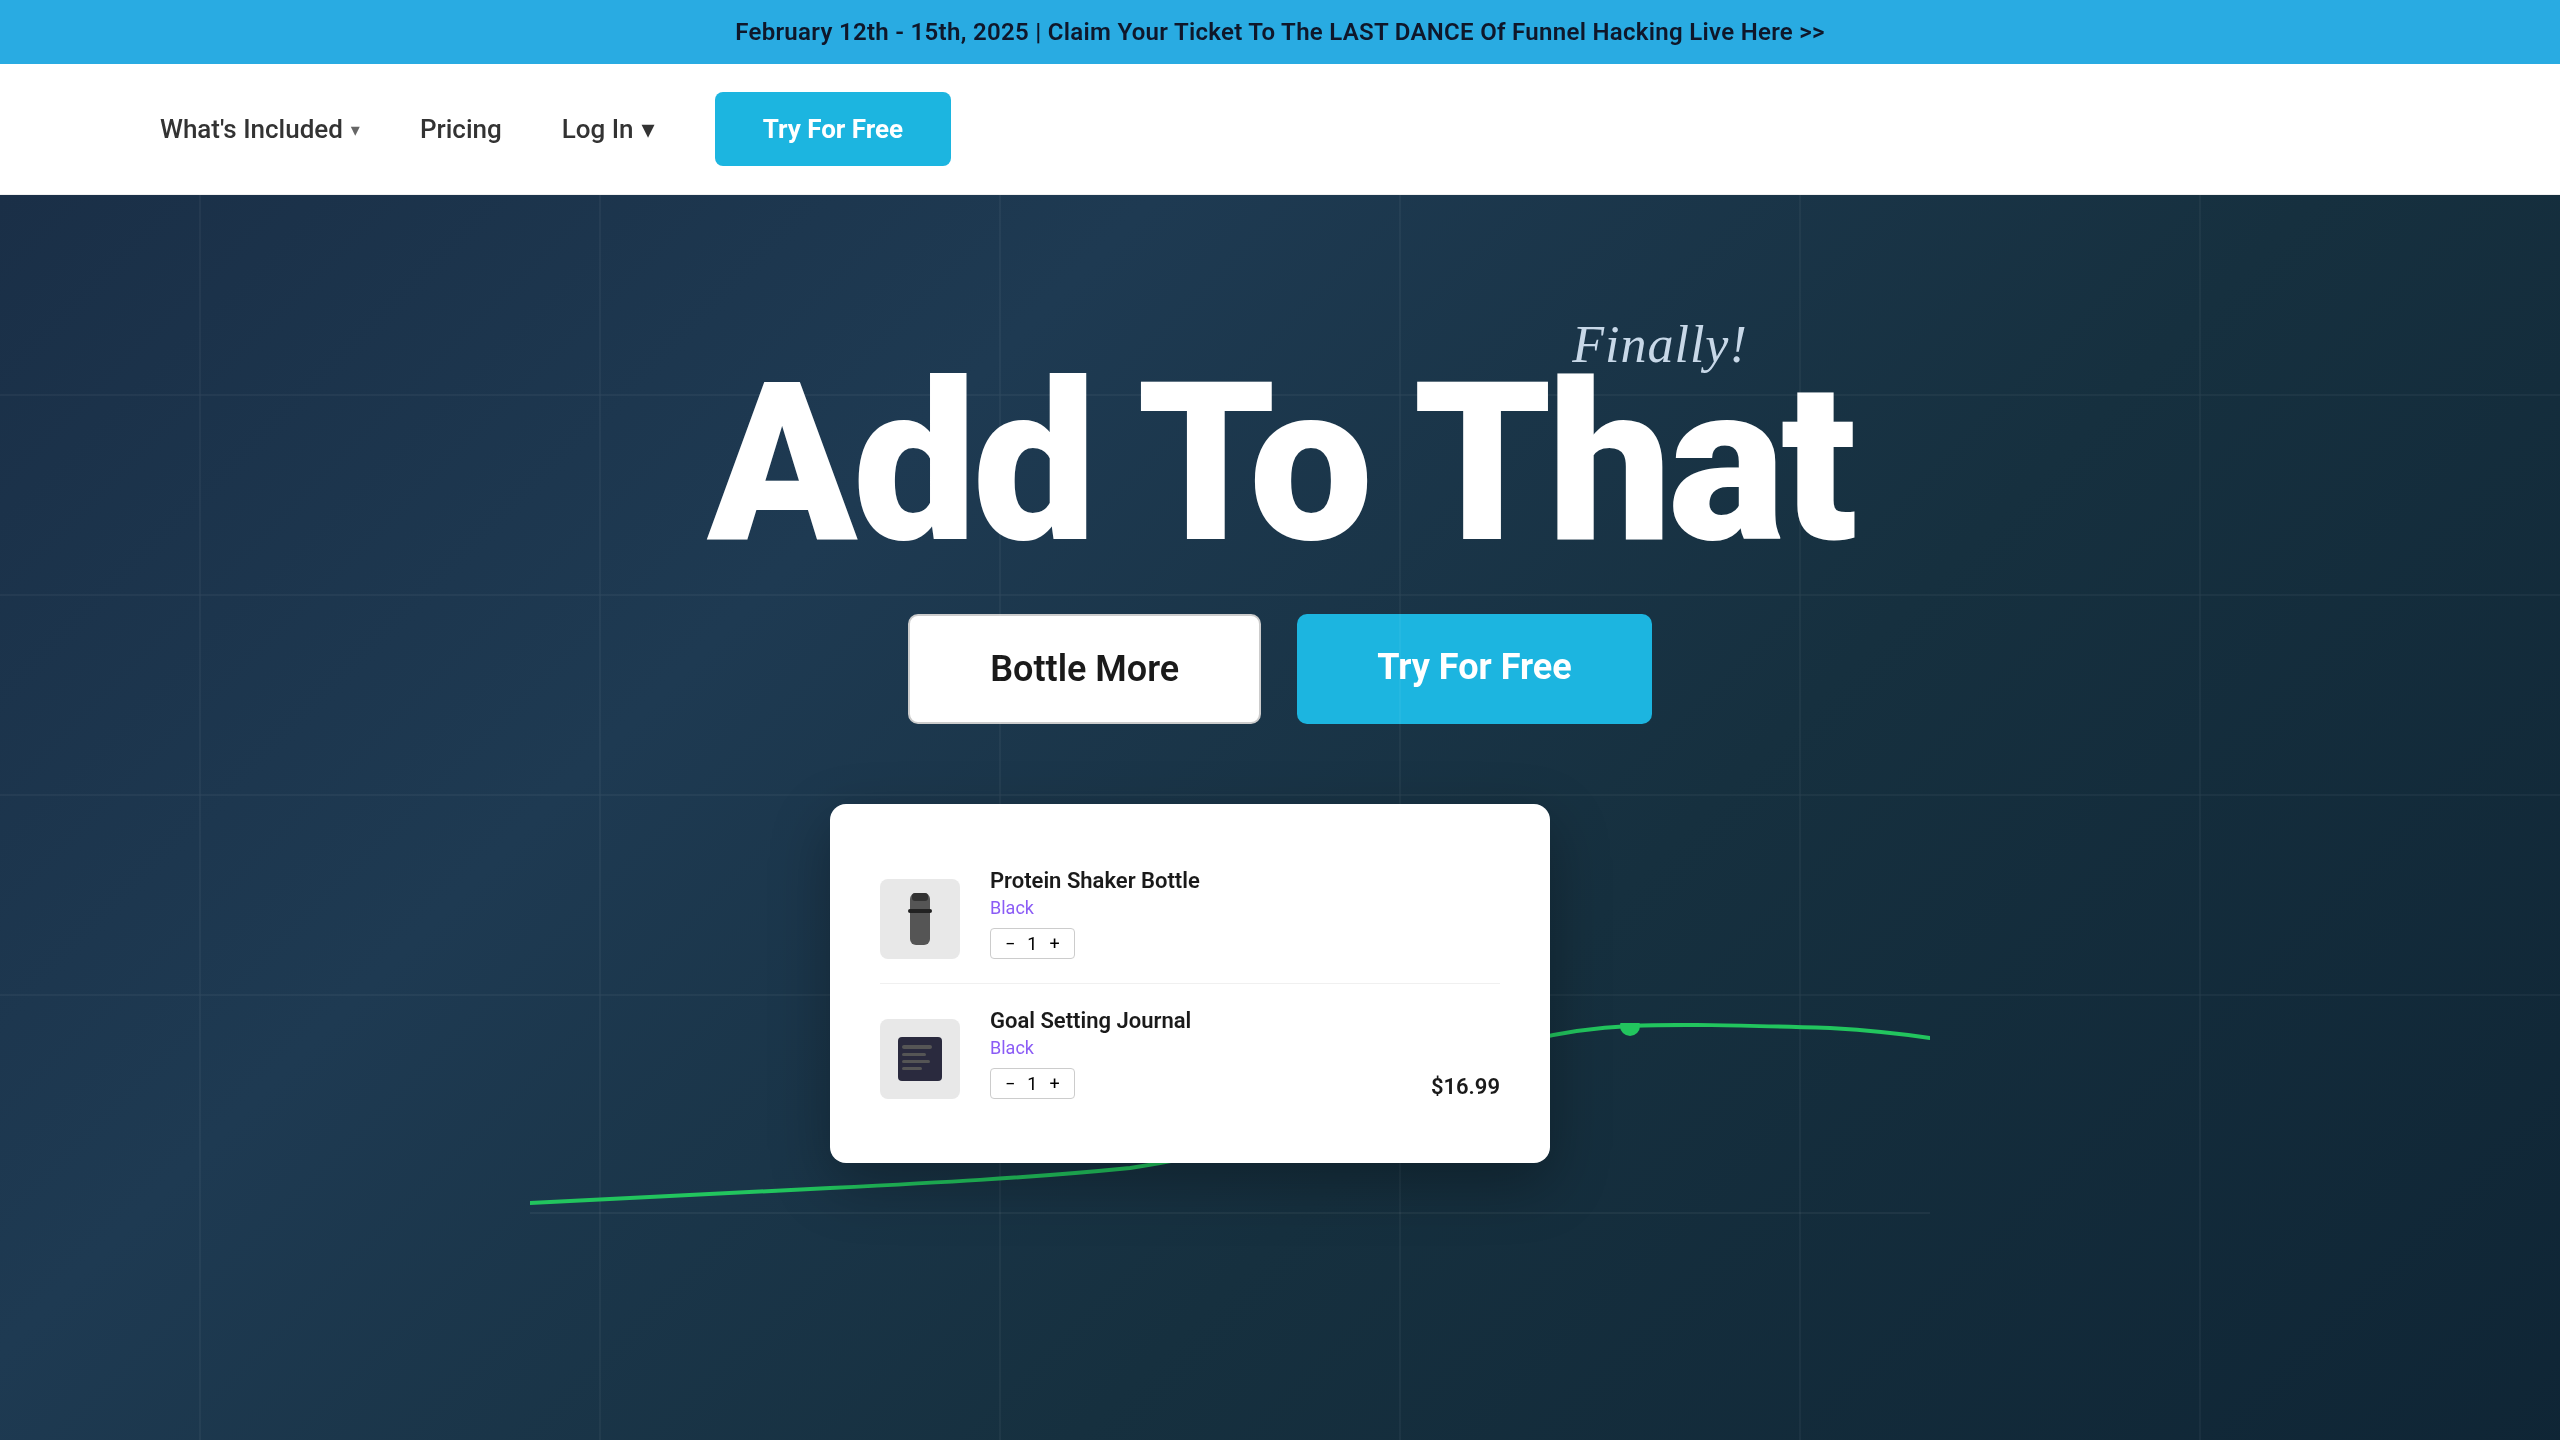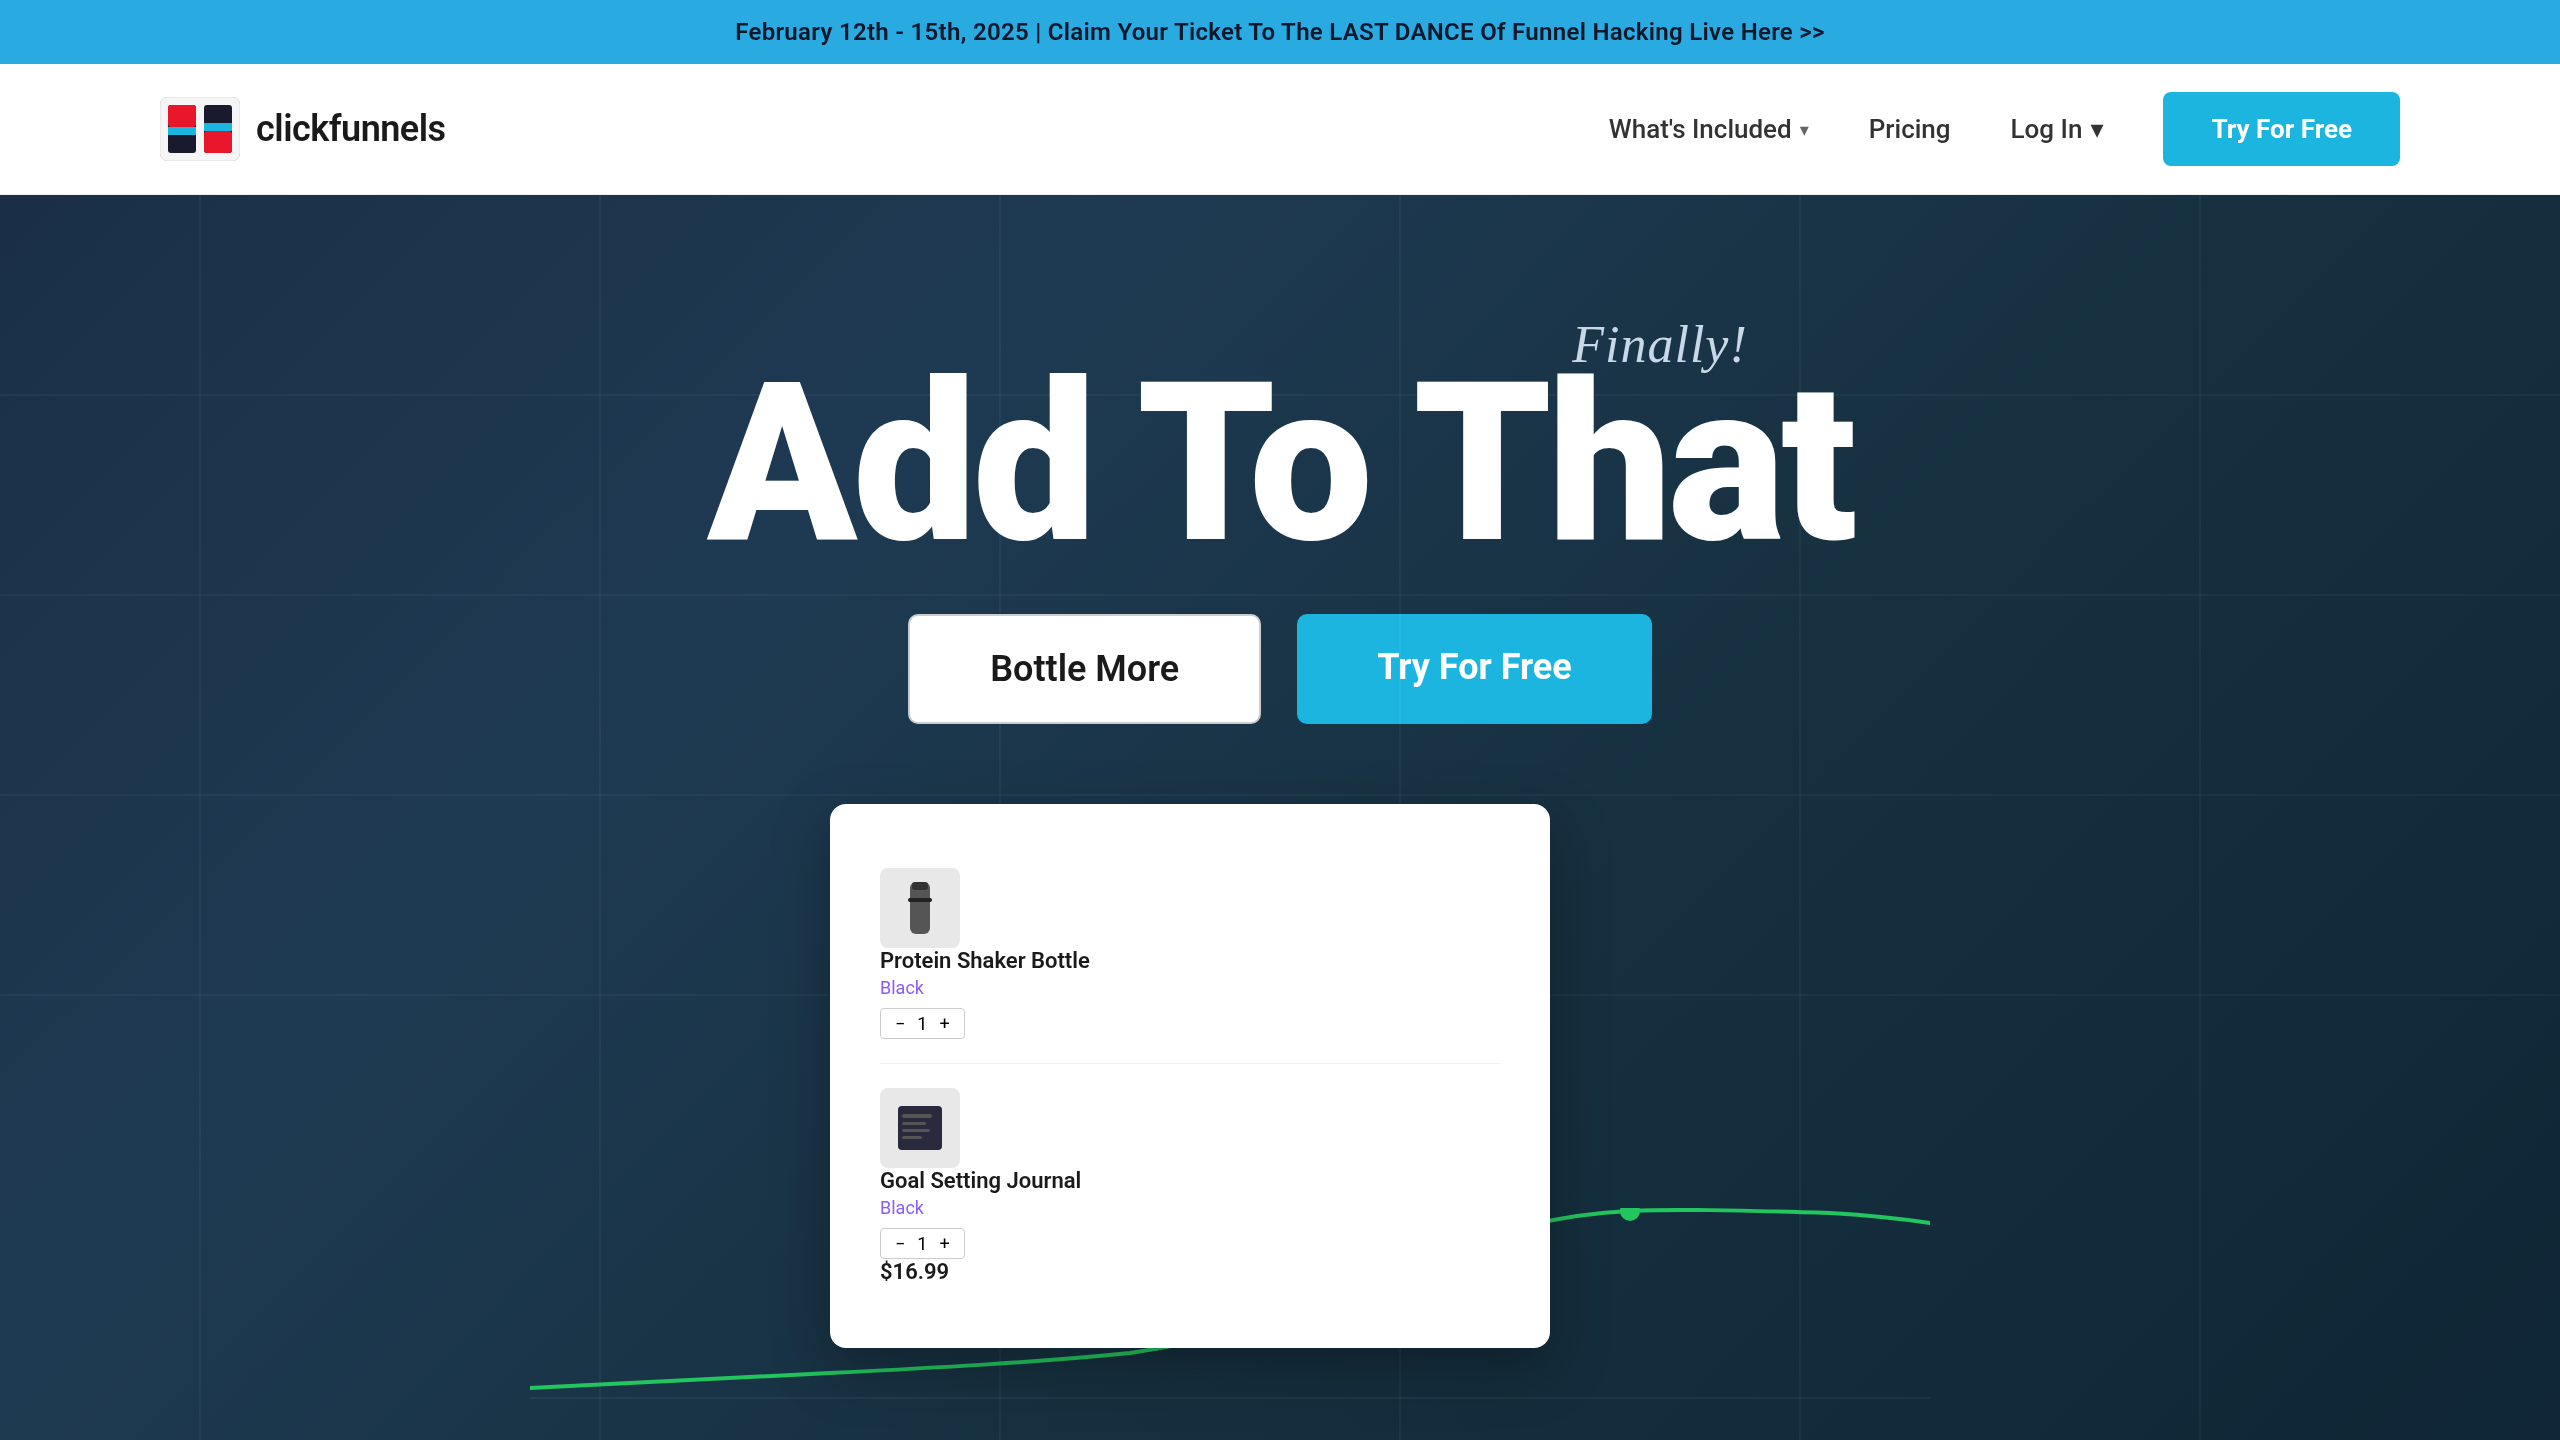--- a/index.html
+++ b/index.html
@@ -194,24 +194,23 @@
       border-radius: 16px;
       padding: 40px 50px;
       width: 720px;
       box-shadow: 0 20px 60px rgba(0,0,0,0.3);
       position: relative;
       z-index: 2;
     }
 
     .cart-item {
       display: flex;
-      align-items: flex-start;
+      align-items: flex-end;
       padding: 24px 0;
       border-bottom: 1px solid #f0f0f0;
-      flex-direction: column;
     }
 
     .cart-item:last-child {
       border-bottom: none;
     }
 
     .cart-item-image {
       width: 80px;
       height: 80px;
       background: #e8e8e8;
@@ -317,35 +316,20 @@
     }
   </style>
 </head>
 <body>
 
 <div class="announcement-bar">
   <a href="#">February 12th - 15th, 2025 | Claim Your Ticket To The LAST DANCE Of Funnel Hacking Live Here &gt;&gt;</a>
 </div>
 
 <nav class="navbar">
-  <div class="logo-container">
-    <svg class="logo-icon" viewBox="0 0 80 64" xmlns="http://www.w3.org/2000/svg">
-      <rect width="80" height="64" rx="8" fill="#f5f5f5" stroke="#ddd" stroke-width="1"></rect>
-
-      <rect x="8" y="8" width="28" height="48" rx="3" fill="#1a1a2e"></rect>
-      <rect x="44" y="8" width="28" height="48" rx="3" fill="#1a1a2e"></rect>
-
-      <rect x="8" y="8" width="28" height="22" rx="3" fill="#e8162a"></rect>
-      <rect x="44" y="34" width="28" height="22" rx="3" fill="#e8162a"></rect>
-
-      <rect x="8" y="30" width="28" height="8" fill="#1cb5e0"></rect>
-      <rect x="44" y="26" width="28" height="8" fill="#1cb5e0"></rect>
-    </svg>
-    <span class="logo-text">clickfunnels</span>
-  </div>
 
   <div class="nav-links">
     <a class="nav-link">
       <span>What's Included</span>
       <span class="chevron">▾</span>
     </a>
     <a class="nav-link">
       <span>Pricing</span>
     </a>
     <a class="nav-login">

